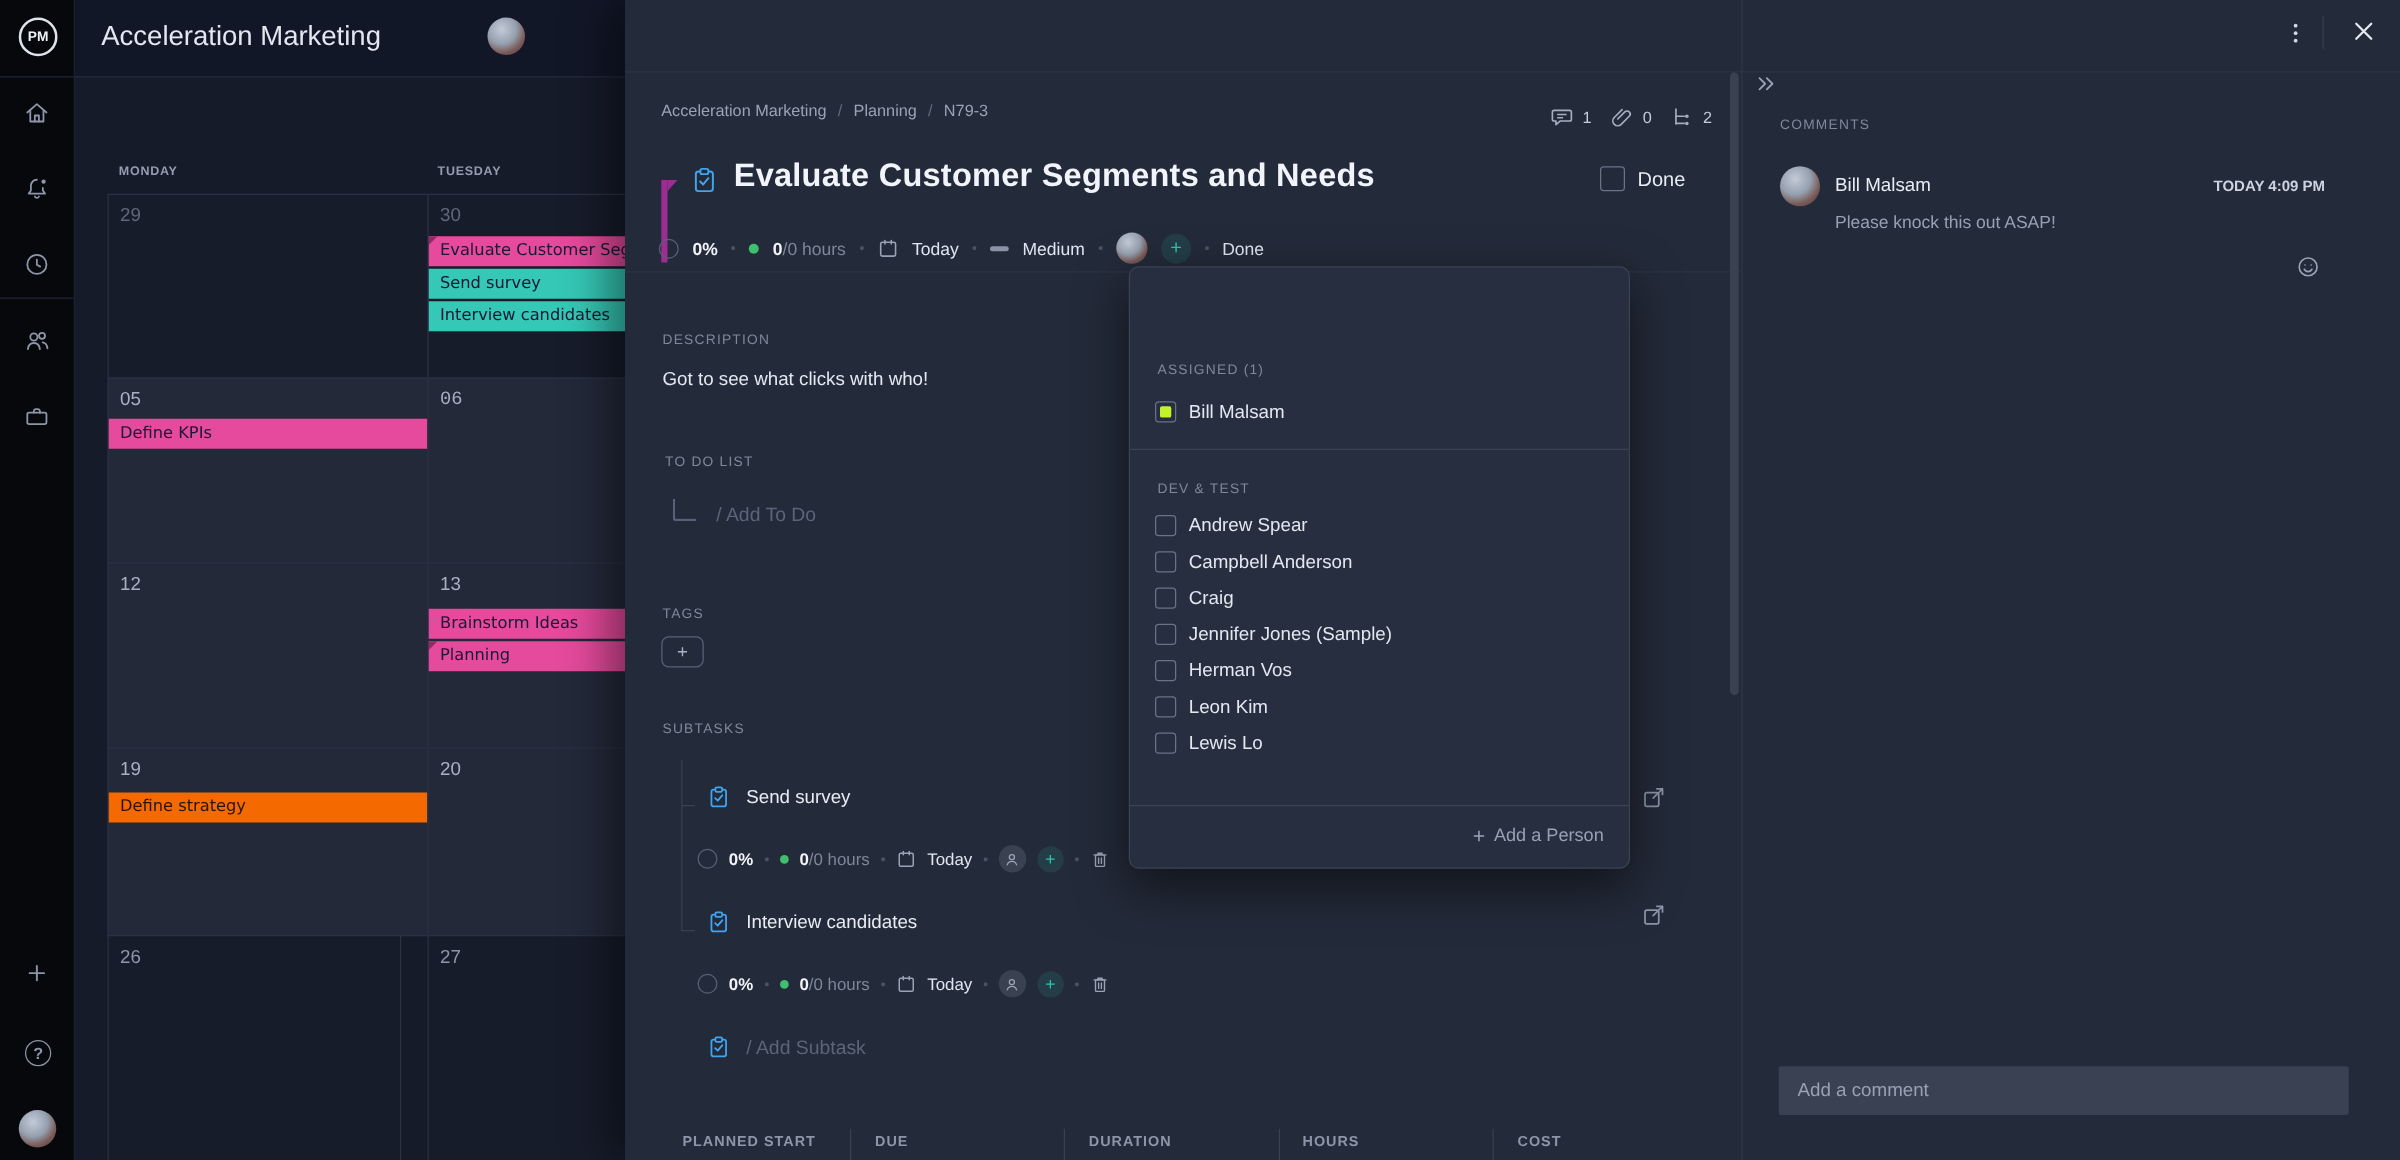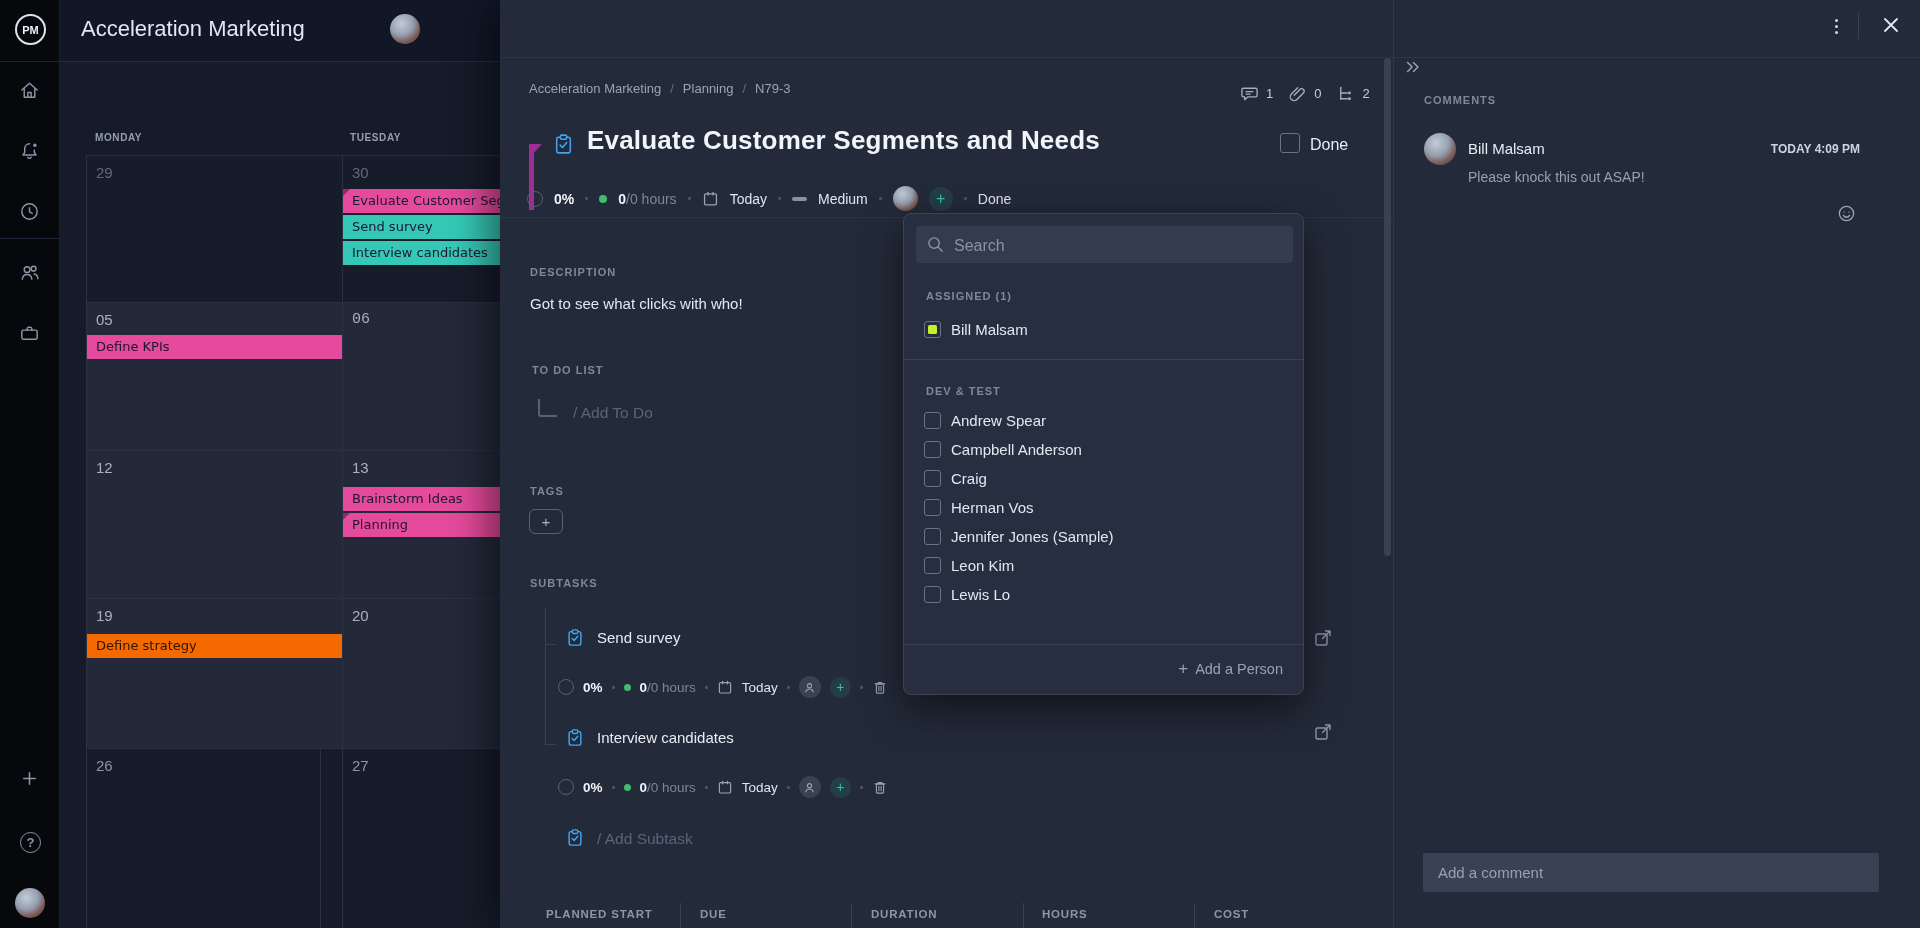--- a/index.html
+++ b/index.html
@@ -44,21 +44,21 @@
          align-items:center;justify-content:center;gap:3px;cursor:pointer;}
   .kebab i{width:3px;height:3px;background:#d3d9e4;border-radius:50%;}
   .top-div{position:absolute;left:1358px;top:13px;height:26px;border-left:1px solid #39404f;}
   .meta-row{display:flex;align-items:center;}
   .sep-dot{width:3px;height:3px;background:#4b5266;border-radius:1px;flex:0 0 auto;}
   .prog-circle{width:16px;height:16px;border:1.6px solid #596075;border-radius:50%;box-sizing:border-box;flex:0 0 auto;}
   .green-dot{width:8px;height:8px;background:#3fbf6e;border-radius:50%;flex:0 0 auto;}
   .mtxt{font-size:14px;color:#e0e5f0;}
   .mbold{font-size:14px;color:#f2f4f9;font-weight:700;}
   .mdim{color:#7e8698;}
-  .lbl{font-size:11px;letter-spacing:1px;color:#7f8899;font-weight:700;}
+  .lbl{font-size:11px;letter-spacing:1px;color:#7f8899;font-weight:400;}
   .plus-btn{background:rgba(43,196,169,.13);border-radius:50%;color:#2bc4a9;display:flex;align-items:center;
             justify-content:center;cursor:pointer;flex:0 0 auto;}
   .assignee-ph{background:#3a4150;border-radius:50%;display:flex;align-items:center;justify-content:center;flex:0 0 auto;cursor:pointer;}
   .chk{border:1.6px solid #6a7286;border-radius:3px;box-sizing:border-box;background:transparent;cursor:pointer;}
   .ghost{color:#5c6479;font-size:15.5px;}
   .th{position:absolute;top:908px;font-size:11.5px;letter-spacing:.8px;color:#8d96a9;font-weight:700;}
   .tdiv{position:absolute;top:903px;height:25px;border-left:1px solid #39404f;}
   .scrollthumb{position:absolute;left:884px;top:58px;width:7px;height:498px;background:#3a4150;border-radius:4px;}
 
   
@@ -423,29 +423,20 @@
             <circle cx="10" cy="10" r="7.5"></circle>
             <circle cx="7.4" cy="8.4" r=".7" fill="currentColor" stroke="none"></circle>
             <circle cx="12.6" cy="8.4" r=".7" fill="currentColor" stroke="none"></circle>
             <path d="M6.8 12a3.6 3.6 0 0 0 6.4 0"></path>
           </svg>
       </div>
       <input class="cmt-input" placeholder="Add a comment" style="">
     </div>
 
     <div class="dropdown">
-      <div class="dd-search">
-        <span class="abs" style="left:10px;top:9px;color:#8a92a6;">
-          <svg width="19" height="19" viewBox="0 0 20 20" fill="none" stroke="currentColor" stroke-width="1.5" stroke-linecap="round">
-              <circle cx="8.5" cy="8.5" r="5.5"></circle>
-              <path d="M13 13l4 4"></path>
-            </svg>
-        </span>
-        <input placeholder="Search" style="">
-      </div>
       <div class="lbl abs" style="left:22px;top:76px;">ASSIGNED (1)</div>
       <div class="dd-row abs" style="left:20px;top:101px;width:360px;">
         <span class="dd-chk">
             <span style="width:9px;height:9px;background:#c4f229;border-radius:1.5px;"></span>
           </span>
         <span class="dd-name">Bill Malsam</span>
       </div>
       <div class="dd-divider" style="top:145px;"></div>
       <div class="lbl abs" style="left:22px;top:171px;">DEV &amp; TEST</div>
       <div class="abs" style="left:20px;top:192px;width:360px;height:234px;overflow:hidden;">
@@ -456,25 +447,25 @@
         <div class="dd-row">
             <span class="dd-chk"></span>
             <span class="dd-name">Campbell Anderson</span>
           </div>
         <div class="dd-row">
             <span class="dd-chk"></span>
             <span class="dd-name">Craig</span>
           </div>
         <div class="dd-row">
             <span class="dd-chk"></span>
+            <span class="dd-name">Jennifer Jones (Sample)</span>
+          </div>
+        <div class="dd-row">
+            <span class="dd-chk"></span>
             <span class="dd-name">Herman Vos</span>
-          </div>
-        <div class="dd-row">
-            <span class="dd-chk"></span>
-            <span class="dd-name">Jennifer Jones (Sample)</span>
           </div>
         <div class="dd-row">
             <span class="dd-chk"></span>
             <span class="dd-name">Leon Kim</span>
           </div>
         <div class="dd-row">
             <span class="dd-chk"></span>
             <span class="dd-name">Lewis Lo</span>
           </div>
         <div class="dd-row"></div>

